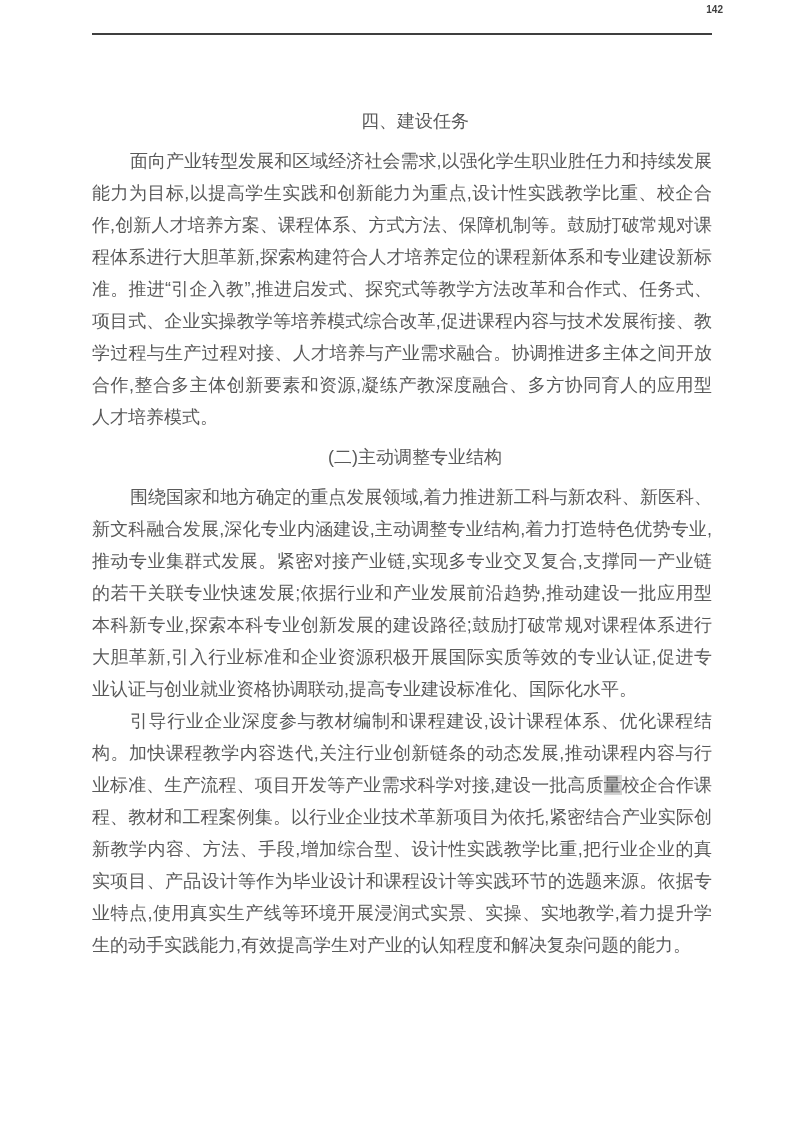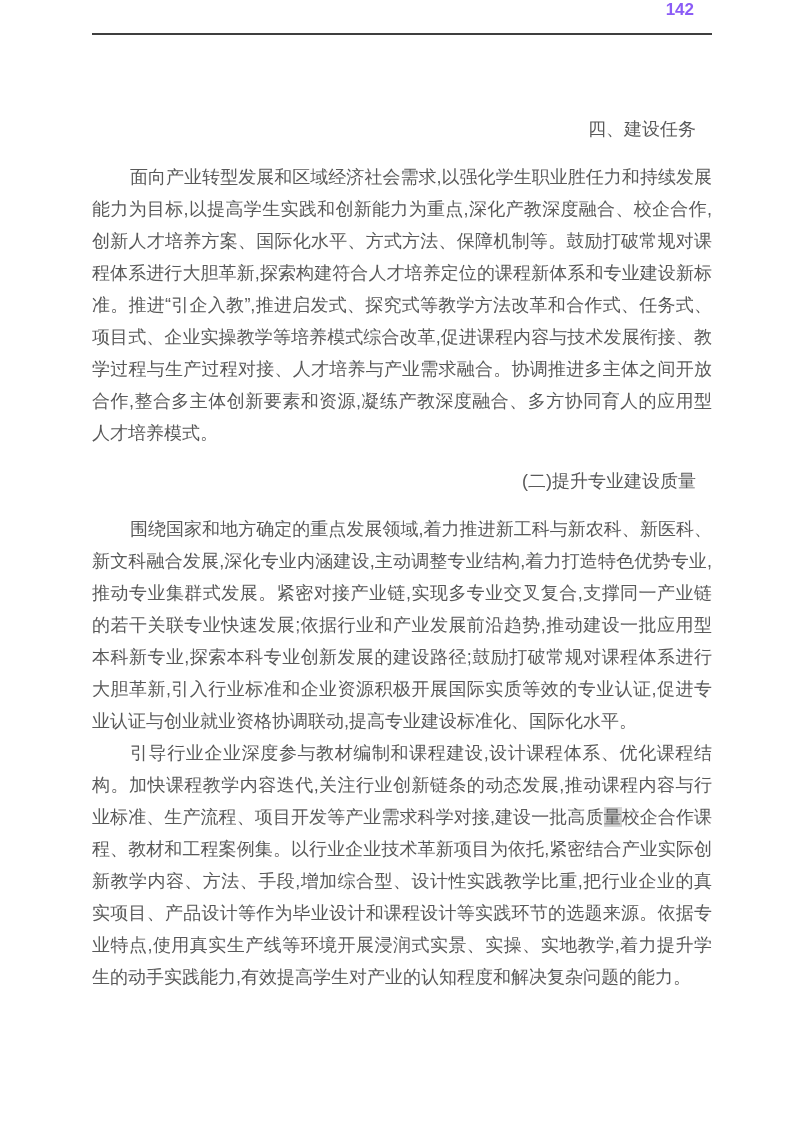--- a/index.html
+++ b/index.html
@@ -11,48 +11,48 @@
     position: relative;
     width: 793px;
     height: 1122px;
     background: #ffffff;
     overflow: hidden;
     font-family: "Liberation Sans", sans-serif;
   }
   .page-number {
     position: absolute;
     top: 1px;
-    right: 99px;
-    font-size: 17px;
+    right: 70px;
+    font-size: 10px;
     font-weight: bold;
-    color: #8b5cf6;
+    color: #404040;
     line-height: 18px;
   }
   .header-rule {
     position: absolute;
     top: 33px;
     left: 92px;
     width: 620px;
     height: 0;
     border-top: 2px solid #3f3f3f;
   }
   .content {
     position: absolute;
     top: 97px;
     left: 92px;
     width: 620px;
     color: #595959;
     font-size: 18px;
     line-height: 32px;
   }
   .heading1, .heading2 {
-    margin: 16px;
+    margin: 8px;
     padding-left: 26px;
     font-weight: normal;
-    text-align: right;
+    text-align: center;
   }
   .para {
     margin: 0;
     text-indent: 38px;
     text-align: justify;
     text-justify: inter-character;
     word-break: break-all;
   }
   .hl {
     background: #d4d4d4;
@@ -65,23 +65,23 @@
 
   <div class="page-number">142</div>
 
   <div class="header-rule"></div>
 
   <div class="content">
 
     <div class="heading1">四、建设任务</div>
 
 
-    <p class="para">面向产业转型发展和区域经济社会需求,以强化学生职业胜任力和持续发展能力为目标,以提高学生实践和创新能力为重点,深化产教深度融合、校企合作,创新人才培养方案、国际化水平、方式方法、保障机制等。鼓励打破常规对课程体系进行大胆革新,探索构建符合人才培养定位的课程新体系和专业建设新标准。推进“引企入教”,推进启发式、探究式等教学方法改革和合作式、任务式、项目式、企业实操教学等培养模式综合改革,促进课程内容与技术发展衔接、教学过程与生产过程对接、人才培养与产业需求融合。协调推进多主体之间开放合作,整合多主体创新要素和资源,凝练产教深度融合、多方协同育人的应用型人才培养模式。</p>
+    <p class="para">面向产业转型发展和区域经济社会需求,以强化学生职业胜任力和持续发展能力为目标,以提高学生实践和创新能力为重点,设计性实践教学比重、校企合作,创新人才培养方案、课程体系、方式方法、保障机制等。鼓励打破常规对课程体系进行大胆革新,探索构建符合人才培养定位的课程新体系和专业建设新标准。推进“引企入教”,推进启发式、探究式等教学方法改革和合作式、任务式、项目式、企业实操教学等培养模式综合改革,促进课程内容与技术发展衔接、教学过程与生产过程对接、人才培养与产业需求融合。协调推进多主体之间开放合作,整合多主体创新要素和资源,凝练产教深度融合、多方协同育人的应用型人才培养模式。</p>
 
-    <div class="heading2">(二)提升专业建设质量</div>
+    <div class="heading2">(二)主动调整专业结构</div>
 
     <p class="para">围绕国家和地方确定的重点发展领域,着力推进新工科与新农科、新医科、新文科融合发展,深化专业内涵建设,主动调整专业结构,着力打造特色优势专业,推动专业集群式发展。紧密对接产业链,实现多专业交叉复合,支撑同一产业链的若干关联专业快速发展;依据行业和产业发展前沿趋势,推动建设一批应用型本科新专业,探索本科专业创新发展的建设路径;鼓励打破常规对课程体系进行大胆革新,引入行业标准和企业资源积极开展国际实质等效的专业认证,促进专业认证与创业就业资格协调联动,提高专业建设标准化、国际化水平。</p>
 
 
     <p class="para"><span>引导行业企业深度参与教材编制和课程建设,设计课程体系、优化课程结构。加快课程教学内容迭代,关注行业创新链条的动态发展,推动课程内容与行业标准、生产流程、项目开发等产业需求科学对接,建设一批高质</span><span class="hl">量</span><span>校企合作课程、教材和工程案例集。以行业企业技术革新项目为依托,紧密结合产业实际创新教学内容、方法、手段,增加综合型、设计性实践教学比重,把行业企业的真实项目、产品设计等作为毕业设计和课程设计等实践环节的选题来源。依据专业特点,使用真实生产线等环境开展浸润式实景、实操、实地教学,着力提升学生的动手实践能力,有效提高学生对产业的认知程度和解决复杂问题的能力。</span></p>
 
   </div>
 </div>
 
 </body></html>

